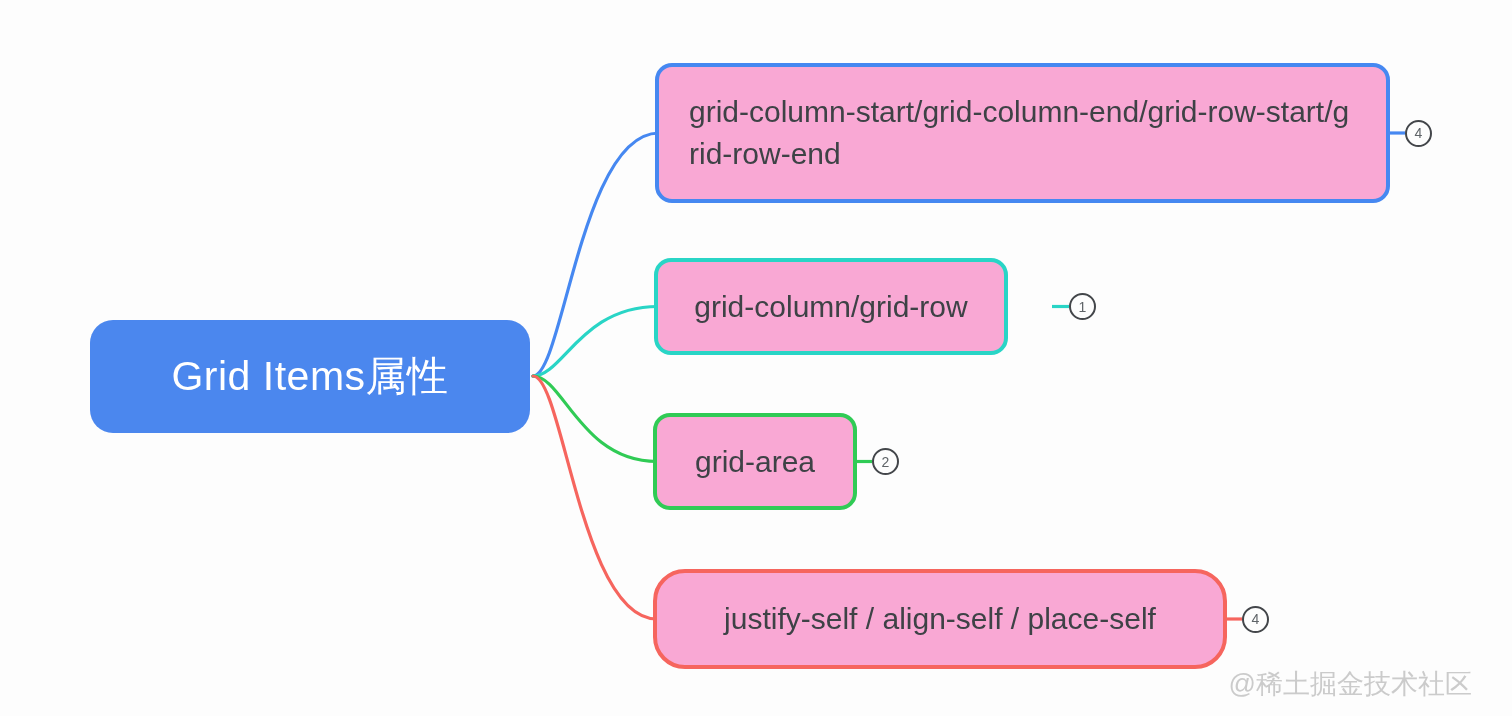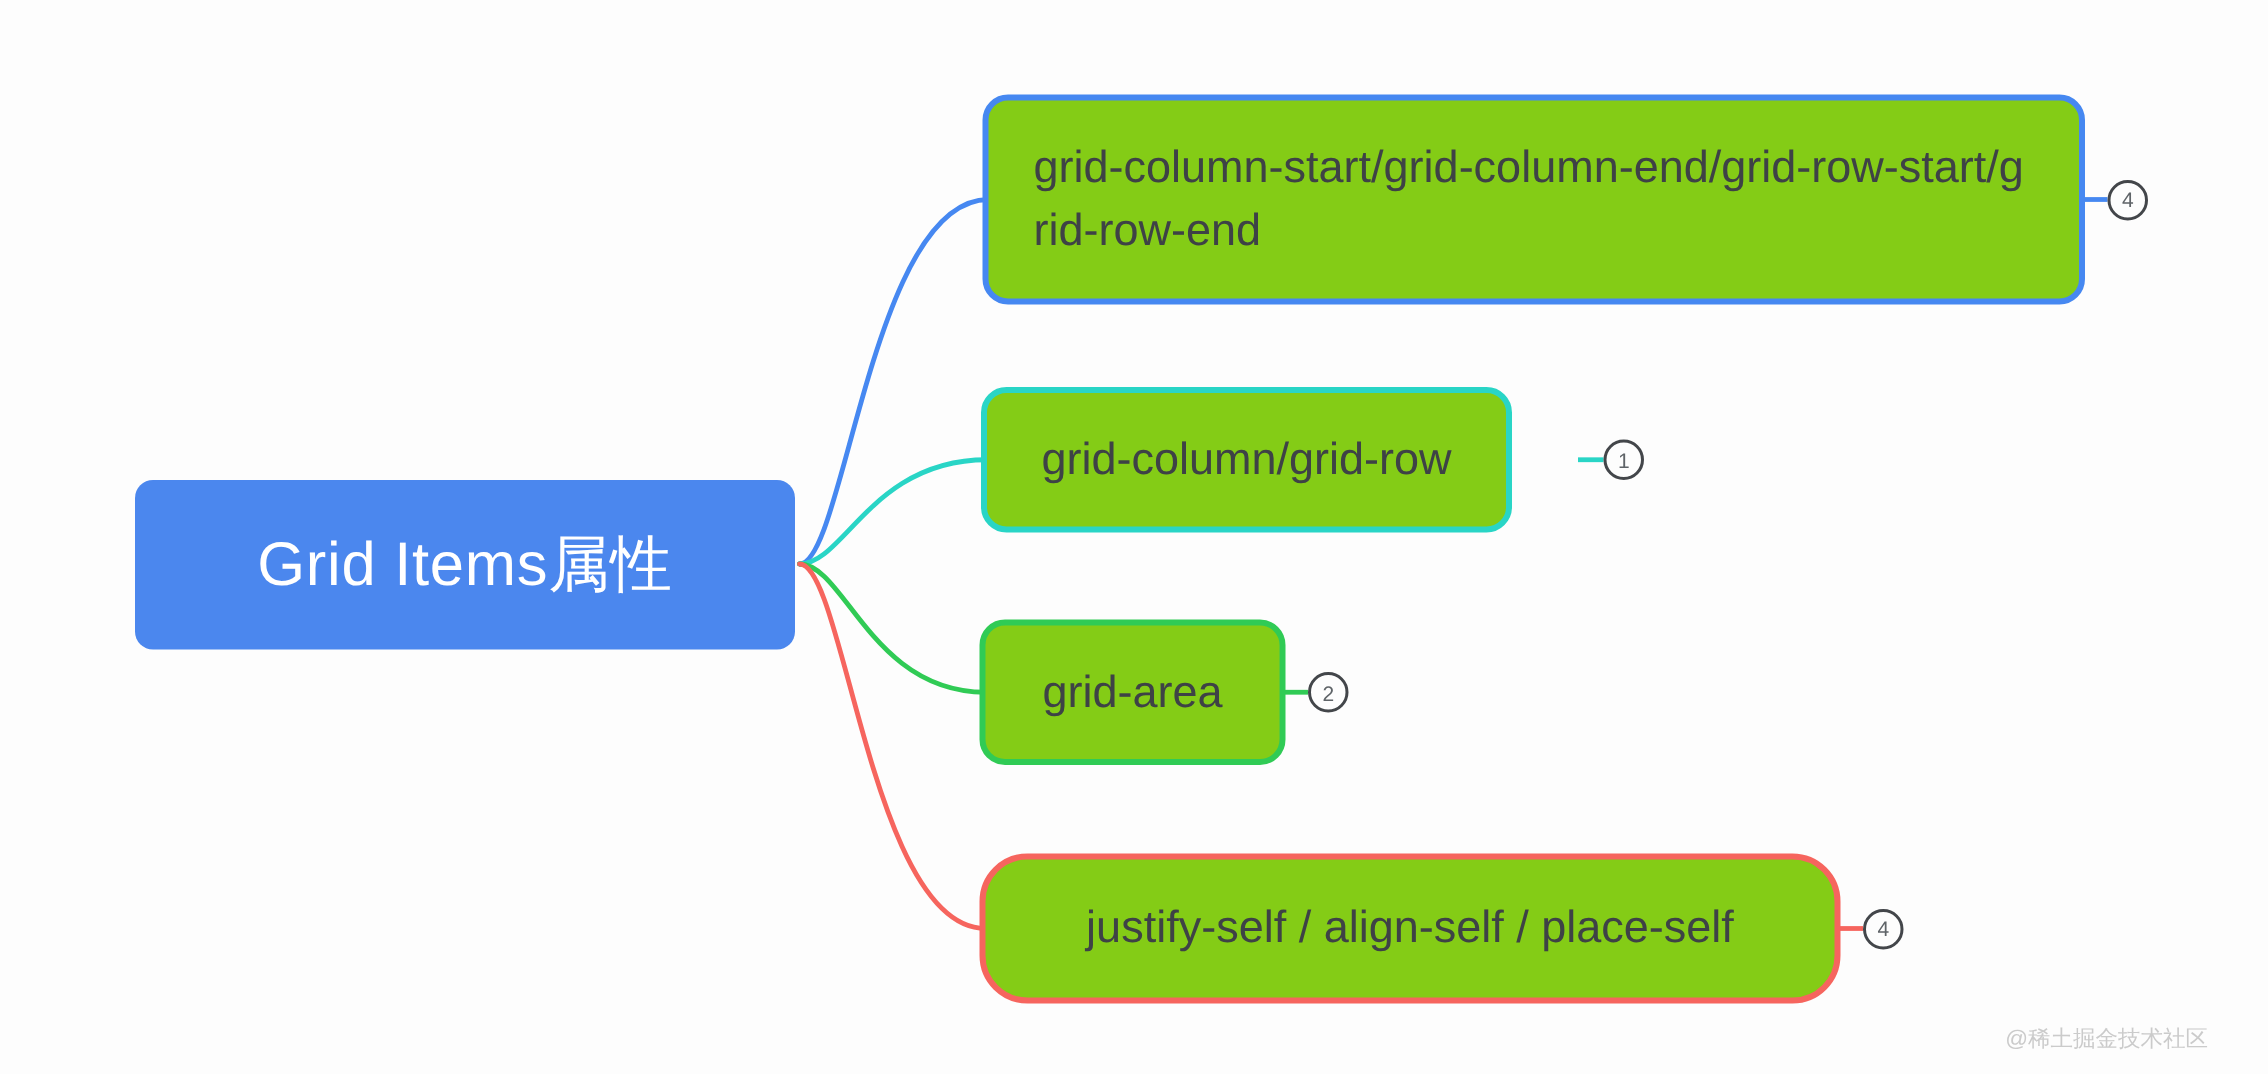--- a/index.html
+++ b/index.html
@@ -18,35 +18,35 @@
     left: 0; top: 0;
     width: 1512px; height: 716px;
     z-index: 1;
     pointer-events: none;
   }
 
   .root-node {
     position: absolute;
     left: 90px; top: 320px;
     width: 440px; height: 113px;
-    border-radius: 12px;
+    border-radius: 23px;
     display: flex;
     align-items: center;
     justify-content: center;
     z-index: 2;
     cursor: pointer;
   }
   .root-node .root-label {
     font-size: 41px;
     letter-spacing: 0.5px;
   }
 
   .branch-node {
     position: absolute;
-    background: #84cc16;
+    background: #f9a8d4;
     border: 4px solid #888;
     border-radius: 17px;
     display: flex;
     align-items: center;
     justify-content: center;
     z-index: 2;
     cursor: pointer;
   }
   .branch-node .node-label {
     font-size: 30px;
@@ -74,21 +74,21 @@
     font-size: 14px;
     color: #5f6468;
     z-index: 3;
     cursor: pointer;
   }
 
   .watermark {
     position: absolute;
     right: 40px;
     bottom: 14px;
-    font-size: 15px;
+    font-size: 27px;
     color: #cbcbcb;
     z-index: 2;
   }
 </style>
 </head>
 <body>
 
 <div class="stage" style="background: rgb(253, 253, 253);">
 
   <svg class="connectors" id="connectors" viewBox="0 0 1512 716">

